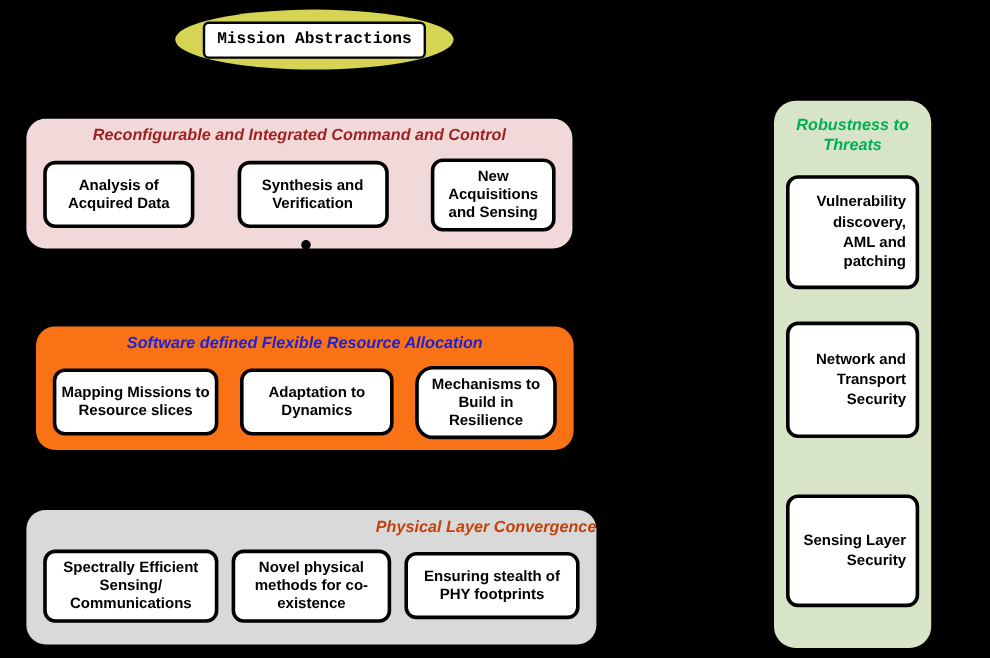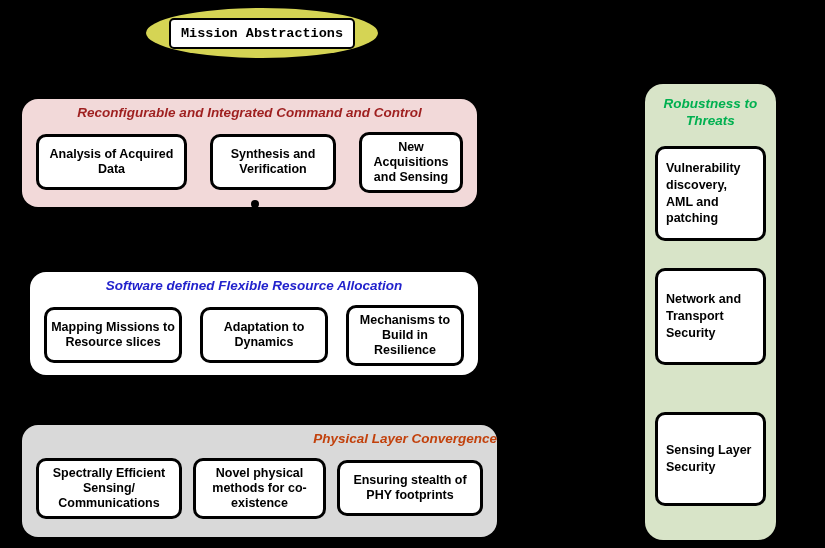--- a/index.html
+++ b/index.html
@@ -35,21 +35,21 @@
     color: #000;
   }
 
   
   .layer {
     position: absolute;
     border-radius: 16px;
     padding: 6px 0 0 0;
   }
   .layer-1 { left: 22px;  top: 99px;  width: 455px; height: 108px; background: #f2d9d9; }
-  .layer-2 { left: 30px;  top: 272px; width: 448px; height: 103px; background: #ffffff; }
+  .layer-2 { left: 30px;  top: 272px; width: 448px; height: 103px; background: #f97316; }
   .layer-3 { left: 22px;  top: 425px; width: 475px; height: 112px; background: #d9d9d9; }
 
   .layer-title {
     text-align: center;
     font-weight: bold;
     font-style: italic;
     font-size: 13.5px;
     line-height: 1.2;
   }
   .layer-1 .layer-title { color: #9e1f1f; }
@@ -70,26 +70,26 @@
     border-radius: 10px;
     font-weight: bold;
     font-size: 12.5px;
     line-height: 1.2;
     color: #000;
     text-align: center;
     display: flex; align-items: center; justify-content: center;
     padding: 5px 4px;
     min-height: 56px;
   }
-  .layer-1 .box:nth-child(1) { width: 151px; }
+  .layer-1 .box:nth-child(1) { width: 126px; }
   .layer-1 .box:nth-child(2) { width: 126px; }
   .layer-1 .box:nth-child(3) { width: 104px; }
   .layer-2 .box:nth-child(1) { width: 138px; }
   .layer-2 .box:nth-child(2) { width: 128px; }
-  .layer-2 .box:nth-child(3) { width: 118px; }
+  .layer-2 .box:nth-child(3) { width: 118px; border-radius: 15px; }
   .layer-3 .box:nth-child(1) { width: 146px; }
   .layer-3 .box:nth-child(2) { width: 133px; }
   .layer-3 .box:nth-child(3) { width: 146px; }
 
   
   .dot {
     position: absolute;
     left: 251px; top: 200px;
     width: 8px; height: 8px;
     background: #000;
@@ -116,21 +116,21 @@
   .side-box {
     position: absolute;
     left: 10px; right: 10px;
     background: #ffffff;
     border: 3px solid #000;
     border-radius: 10px;
     font-weight: bold;
     font-size: 12.5px;
     line-height: 1.35;
     color: #000;
-    text-align: left;
+    text-align: right;
     display: flex; align-items: center; justify-content: center;
     padding: 6px 8px;
   }
   .side-box-1 { top: 62px;  height: 95px; }
   .side-box-2 { top: 184px; height: 97px; }
   .side-box-3 { top: 328px; height: 94px; }
 </style>
 </head>
 <body>
 

